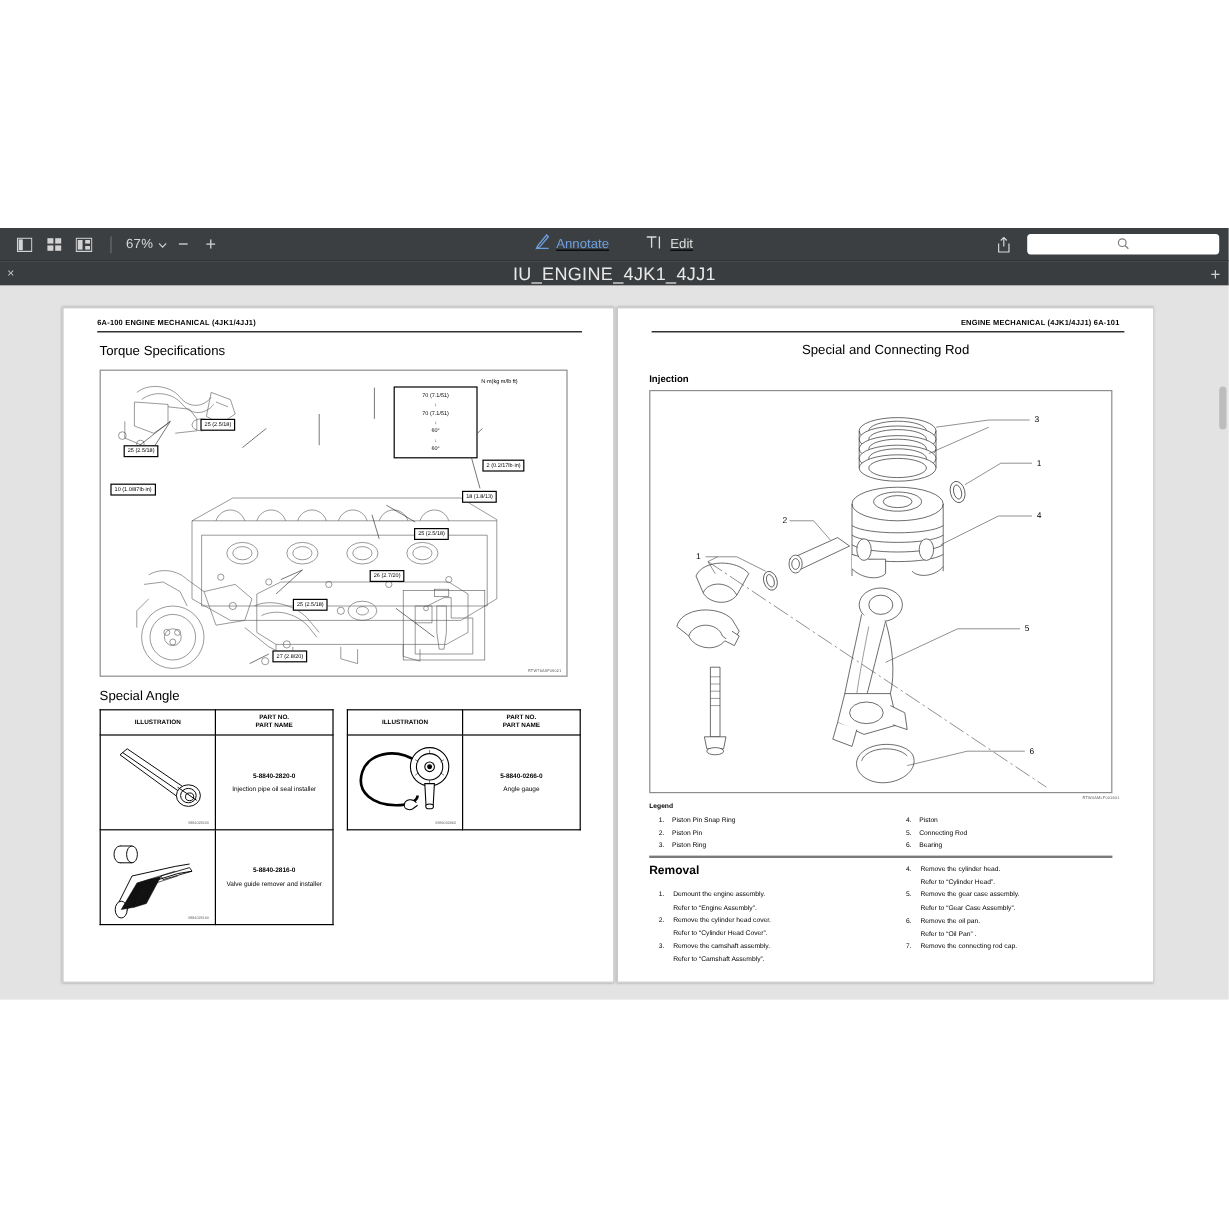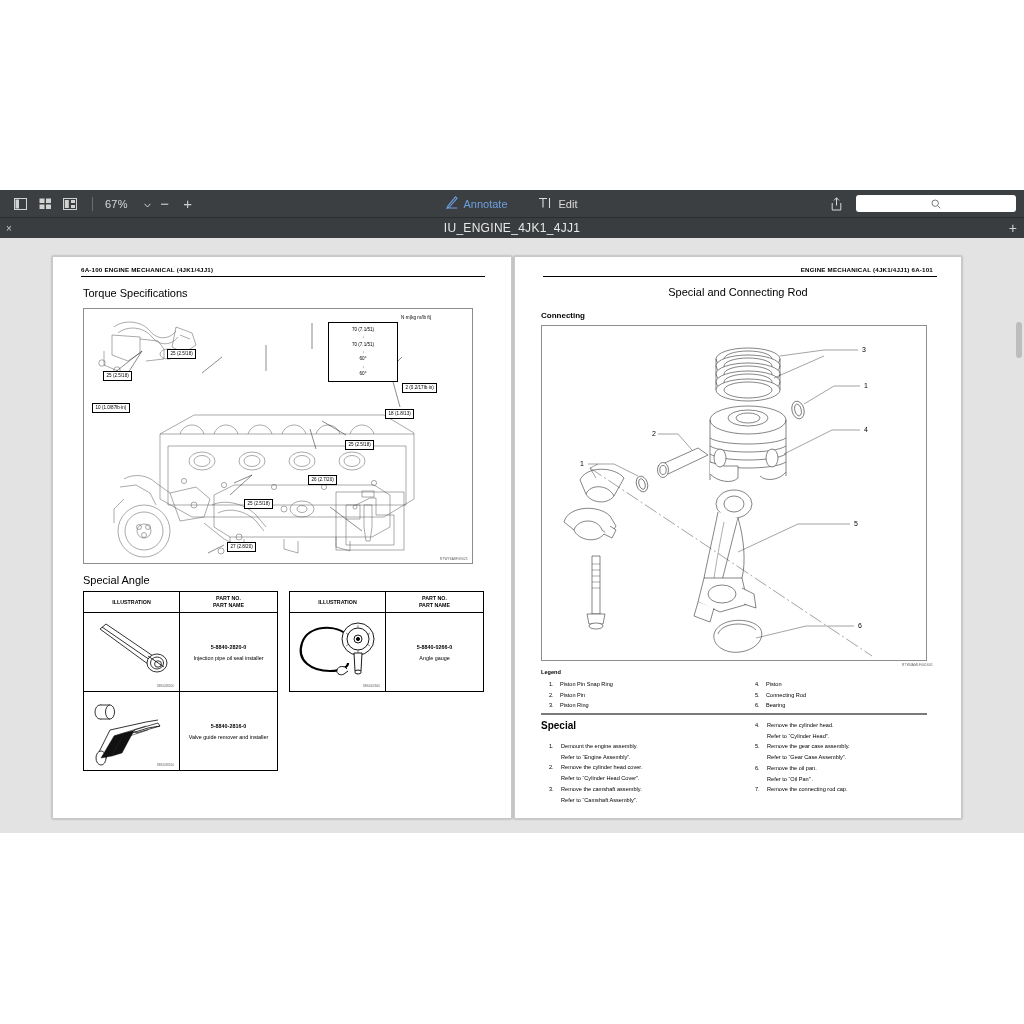--- a/index.html
+++ b/index.html
@@ -18,31 +18,31 @@
     border-bottom: 1px solid #2a2c2e;
   }
   .tb-left { display: flex; align-items: center; padding-left: 10px; gap: 5px; }
   .ico-btn {
     width: 20px; height: 18px; display: flex; align-items: center; justify-content: center;
     cursor: pointer; border-radius: 2px;
   }
   .ico-btn svg { display: block; }
   .tb-sep { width: 1px; height: 14px; background: #6a6d70; margin: 0 7px; }
   .zoom-val {
-    color: #d8d8d8; font-size: 11px; letter-spacing: .2px; display:flex; align-items:center; gap:16px;
+    color: #d8d8d8; font-size: 11px; letter-spacing: .2px; display:flex; align-items:center; gap:4px;
     cursor: pointer;
   }
   .chev { display:inline-block; }
   .zoom-btn {
     color: #cfcfcf; font-size: 15px; width: 18px; text-align: center; cursor: pointer;
     line-height: 1; user-select: none;
   }
   .tb-center {
     position: absolute; left: 0; right: 0; margin: 0 auto; width: 260px;
-    display: flex; align-items: flex-start; justify-content: center; gap: 30px;
+    display: flex; align-items: flex-start; justify-content: center; gap: 30px; text-decoration: underline;
   }
   .annotate-grp { display: flex; align-items: center; gap: 5px; cursor: pointer; }
   .annotate-lbl { color: #6d9fe0; font-size: 11px; }
   .edit-grp { display: flex; align-items: center; gap: 8px; cursor: pointer; }
   .edit-lbl { color: #dcdcdc; font-size: 11px; }
   .tb-right {
     position: absolute; right: 8px; display: flex; align-items: center; gap: 10px;
   }
   .search-box {
     width: 160px; height: 17px; background: #ffffff; border-radius: 3px;
@@ -50,21 +50,21 @@
   }
 
   
   .tabbar {
     position: absolute; left: 0; top: 218px; width: 1024px; height: 20px;
     background: #3a3d3f; display: flex; align-items: center;
   }
   .tab-close { color: #c8c8c8; font-size: 10px; padding-left: 6px; cursor: pointer; }
   .tab-title {
     position: absolute; left: 0; right: 0; text-align: center;
-    color: #e8e8e8; font-size: 12px; letter-spacing: .3px;
+    color: #e8e8e8; font-size: 15px; letter-spacing: .3px;
   }
   .tab-plus { position: absolute; right: 7px; color: #d0d0d0; font-size: 14px; cursor: pointer; line-height: 1; }
 
   
   .viewer {
     position: absolute; left: 0; top: 238px; width: 1024px; height: 595px;
     background: #e3e3e3; overflow: hidden;
   }
   .scrollbar-track {
     position: absolute; right: 0; top: 238px; width: 10px; height: 595px; background: transparent;
@@ -501,21 +501,21 @@
       </tr>
     </tbody>
       </table>
   </div>
 
   <div class="page page-right">
     <div class="pg-head" style="right:28px; top:9px;">ENGINE MECHANICAL (4JK1/4JJ1)  6A-101</div>
     <div class="pg-rule" style="left:28px; top:19px; width:394px;"></div>
 
     <div class="h-title" style="left:0; right:0; top:29px; text-align:center;">Special and Connecting Rod</div>
-    <div class="h-sub" style="left:26px; top:54px;">Connecting</div>
+    <div class="h-sub" style="left:26px; top:54px;">Injection</div>
 
     <div class="figbox" style="left:26px; top:68px; width:386px; height:336px;">
       <svg class="line" style="left:0;top:0;" width="386" height="336" viewBox="0 0 386 336">
         <g fill="#fff" stroke="#333" stroke-width="0.6">
 
           <ellipse cx="206" cy="33" rx="32" ry="11"></ellipse>
           <ellipse cx="206" cy="33" rx="24" ry="8"></ellipse>
           <path d="M174 33 L174 40 M238 33 L238 40"></path>
           <ellipse cx="206" cy="40" rx="32" ry="11"></ellipse>
           <ellipse cx="206" cy="40" rx="24" ry="8"></ellipse>
@@ -613,21 +613,21 @@
       <div><span class="num">3.</span><span>Piston Ring</span></div>
     </div>
     <div class="legend-col" style="left:240px; top:422px; width:180px;">
       <div><span class="num">4.</span><span>Piston</span></div>
       <div><span class="num">5.</span><span>Connecting Rod</span></div>
       <div><span class="num">6.</span><span>Bearing</span></div>
     </div>
 
     <div class="hr-thick" style="left:26px; top:456px; width:386px;"></div>
 
-    <div class="removal-h" style="left:26px; top:463px;">Special</div>
+    <div class="removal-h" style="left:26px; top:463px;">Removal</div>
 
     <div class="steps" style="left:34px; top:484px; width:190px;">
       <div><span class="num">1.</span><span>Demount the engine assembly.</span></div>
       <div><span class="ind"></span><span>Refer to “Engine Assembly”.</span></div>
       <div><span class="num">2.</span><span>Remove the cylinder head cover.</span></div>
       <div><span class="ind"></span><span>Refer to “Cylinder Head Cover”.</span></div>
       <div><span class="num">3.</span><span>Remove the camshaft assembly.</span></div>
       <div><span class="ind"></span><span>Refer to “Camshaft Assembly”.</span></div>
     </div>
 

